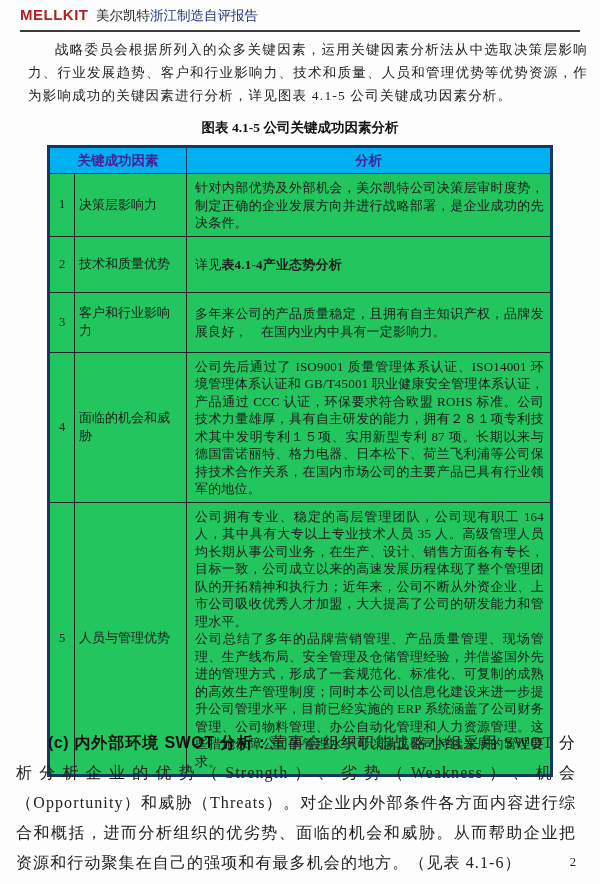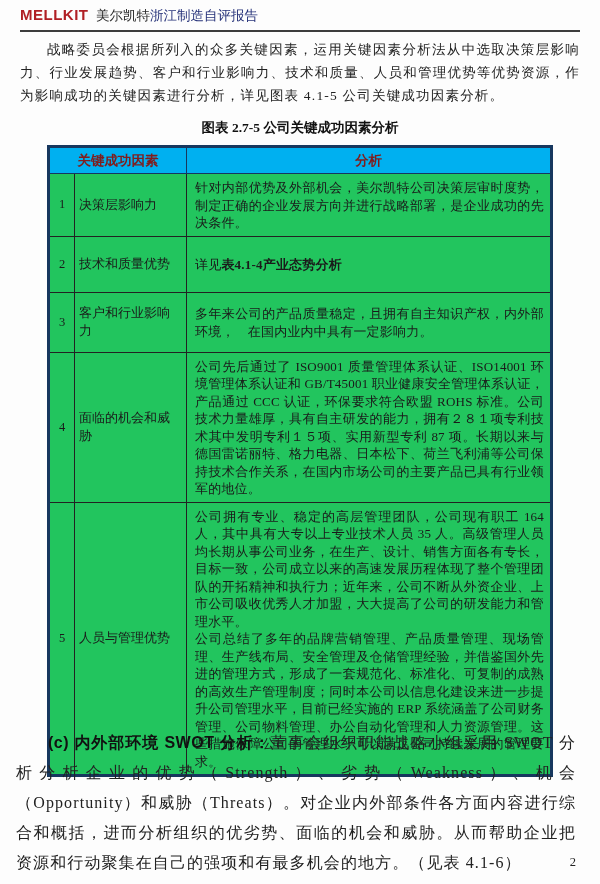--- a/index.html
+++ b/index.html
@@ -23,21 +23,21 @@
   .brand {
     color: #b02025;
     font-family: "Liberation Sans", "DejaVu Sans", sans-serif;
     font-weight: bold;
     font-size: 15px;
     letter-spacing: 0.5px;
   }
   .t-black { color: #2b2b2b; margin-left: 4px; }
   .t-blue  { color: #27337a; }
   .intro {
-    position: absolute; top: 38px; left: 20px; width: 560px;
+    position: absolute; top: 38px; left: 28px; width: 560px;
     font-size: 13.5px; line-height: 23px;
     letter-spacing: 1.2px;
     text-indent: 2em;
     text-align: justify;
     color: #222;
   }
   .table-title {
     position: absolute; top: 119px; left: 0; width: 100%;
     text-align: center;
     font-weight: bold;
@@ -49,21 +49,21 @@
     width: 506px;
     border-collapse: collapse;
     table-layout: fixed;
     border: 3px solid #17375e;
     font-size: 13px;
   }
   table.ksf col.c-no { width: 26px; }
   table.ksf col.c-factor { width: 112px; }
   table.ksf th {
     background: #00b0f0;
-    color: #7f1d1d;
+    color: #4c1d95;
     font-weight: bold;
     font-size: 13.5px;
     height: 27px;
     border: 1px solid #17375e;
     text-align: center;
     vertical-align: middle;
   }
   table.ksf td {
     border: 1px solid #222;
     vertical-align: middle;
@@ -110,21 +110,21 @@
 
 <div class="page">
 
   <div class="page-header">
     <span class="brand">MELLKIT</span>
     <span class="t-black">美尔凯特</span><span class="t-blue">浙江制造自评报告</span>
   </div>
 
   <p class="intro">战略委员会根据所列入的众多关键因素，运用关键因素分析法从中选取决策层影响力、行业发展趋势、客户和行业影响力、技术和质量、人员和管理优势等优势资源，作为影响成功的关键因素进行分析，详见图表 4.1-5 公司关键成功因素分析。</p>
 
-  <div class="table-title">图表 2.7-5 公司关键成功因素分析</div>
+  <div class="table-title">图表 4.1-5 公司关键成功因素分析</div>
 
   <table class="ksf">
     <colgroup>
         <col class="c-no">
         <col class="c-factor">
         <col class="c-analysis">
       </colgroup>
     <thead>
       <tr>
         <th colspan="2">关键成功因素</th>
@@ -138,21 +138,21 @@
         <td class="analysis">针对内部优势及外部机会，美尔凯特公司决策层审时度势，制定正确的企业发展方向并进行战略部署，是企业成功的先决条件。</td>
       </tr>
       <tr class="r2">
         <td class="num">2</td>
         <td class="factor">技术和质量优势</td>
         <td class="analysis"><span>详见</span><b>表4.1-4产业态势分析</b></td>
       </tr>
       <tr class="r3">
         <td class="num">3</td>
         <td class="factor">客户和行业影响力</td>
-        <td class="analysis">多年来公司的产品质量稳定，且拥有自主知识产权，内外部环境，　在国内业内中具有一定影响力。</td>
+        <td class="analysis">多年来公司的产品质量稳定，且拥有自主知识产权，品牌发展良好，　在国内业内中具有一定影响力。</td>
       </tr>
       <tr class="r4">
         <td class="num">4</td>
         <td class="factor">面临的机会和威胁</td>
         <td class="analysis">公司先后通过了 ISO9001 质量管理体系认证、ISO14001 环境管理体系认证和 GB/T45001 职业健康安全管理体系认证，产品通过 CCC 认证，环保要求符合欧盟 ROHS 标准。公司技术力量雄厚，具有自主研发的能力，拥有２８１项专利技术其中发明专利１５项、实用新型专利 87 项。长期以来与德国雷诺丽特、格力电器、日本松下、荷兰飞利浦等公司保持技术合作关系，在国内市场公司的主要产品已具有行业领军的地位。</td>
       </tr>
       <tr class="r5">
         <td class="num">5</td>
         <td class="factor">人员与管理优势</td>
         <td class="analysis">

